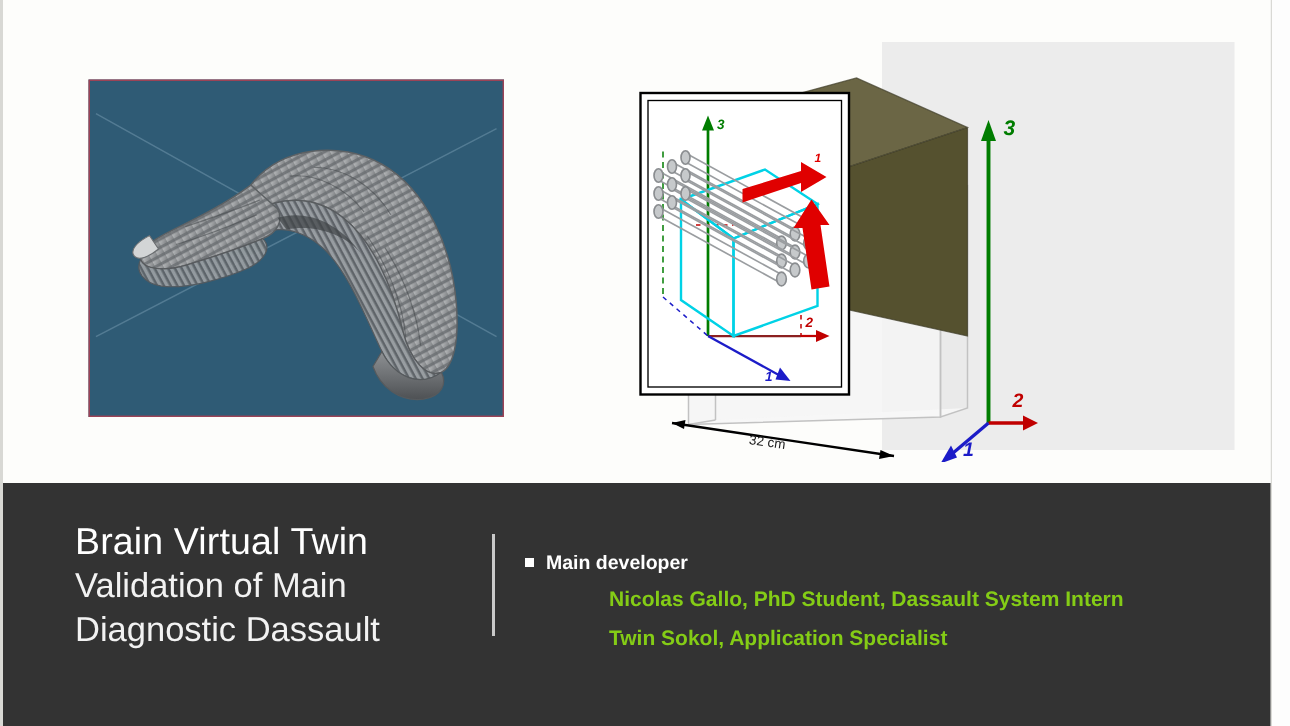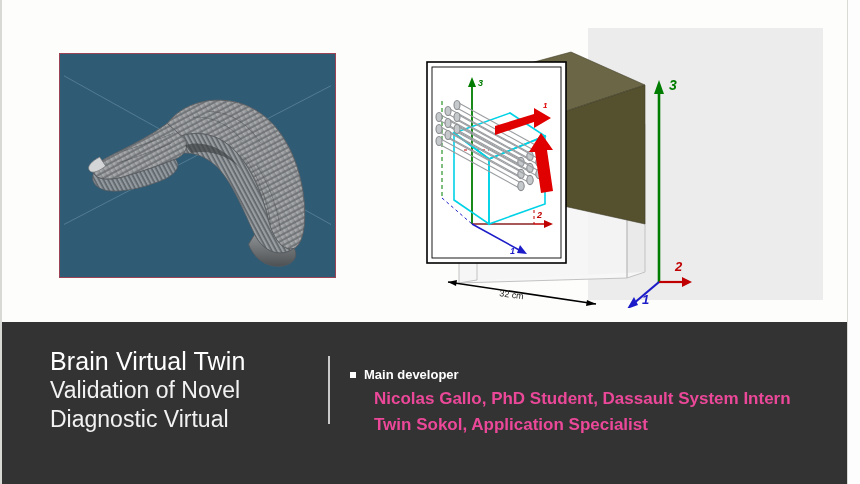--- a/index.html
+++ b/index.html
@@ -49,22 +49,22 @@
   .vdivider{
     position:absolute;left:328px;top:356px;width:2px;height:68px;background:#c9c9c9;
   }
   .bullets{position:absolute;left:348px;top:42px;color:#ffffff;}
   .bullet-row{display:flex;align-items:flex-start;gap:8px;}
   .bullet-mark{
     display:inline-block;width:6px;height:6px;background:#ffffff;margin-top:8px;flex:0 0 auto;
   }
   .bullet-title{font-size:13px;font-weight:700;line-height:22px;white-space:nowrap;}
   .sub-line{
-    font-size:17px;font-weight:700;line-height:26px;margin-left:24px;white-space:nowrap;
-    color:#ec4899;
+    font-size:14px;font-weight:700;line-height:26px;margin-left:56px;white-space:nowrap;
+    color:#84cc16;
   }
 </style>
 </head>
 <body>
 
 <div id="slide">
 
   <div class="edge-left"></div>
   <div class="edge-right"></div>
 
@@ -297,22 +297,22 @@
           </g>
           <text x="126" y="80" font-size="8" font-weight="bold" font-style="italic" fill="#e00000" font-family="'Liberation Sans',sans-serif">1</text>
         </g>
       </svg>
     </div>
   </div>
 
   <div class="footer">
     <div class="title-block">
       <div class="title-main">Brain Virtual Twin</div>
-      <div class="title-sub">Validation of Novel</div>
-      <div class="title-sub">Diagnostic Virtual</div>
+      <div class="title-sub">Validation of Main</div>
+      <div class="title-sub">Diagnostic Dassault</div>
     </div>
 
     <div class="bullets">
       <div class="bullet-row">
         <span class="bullet-mark"></span>
         <span class="bullet-title">Main developer</span>
       </div>
       <div class="sub-line">Nicolas Gallo, PhD Student, Dassault System Intern</div>
       <div class="sub-line">Twin Sokol, Application Specialist</div>
     </div>

